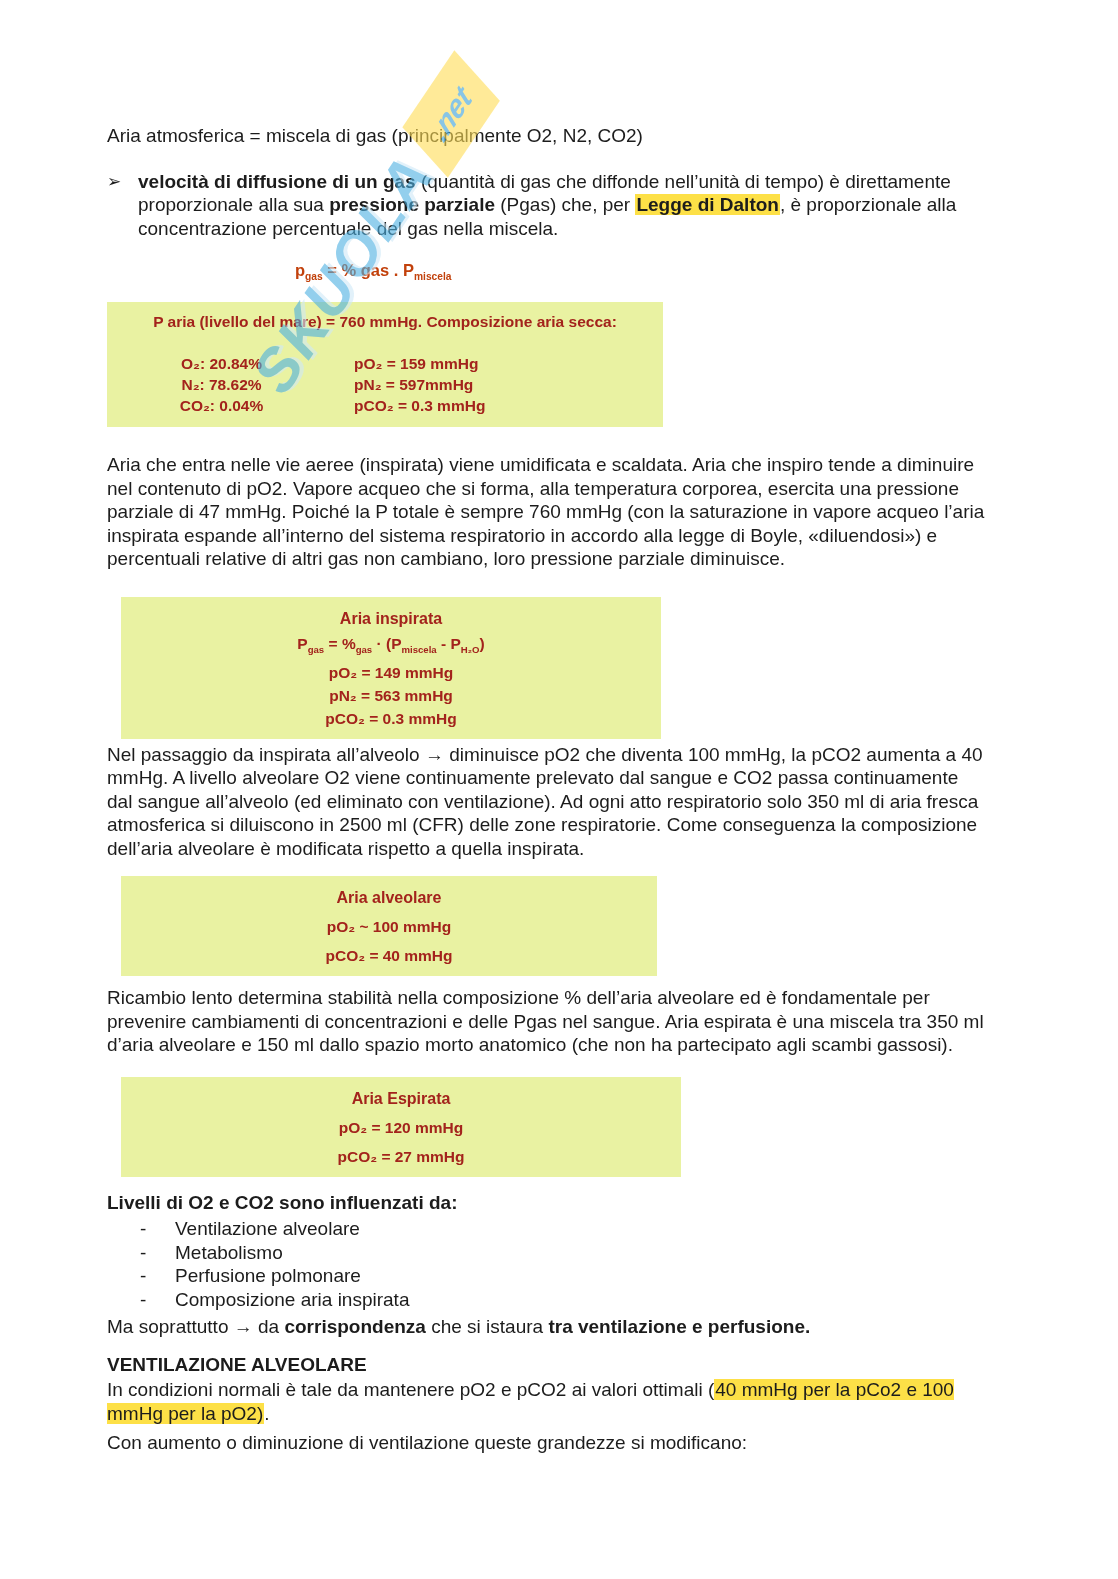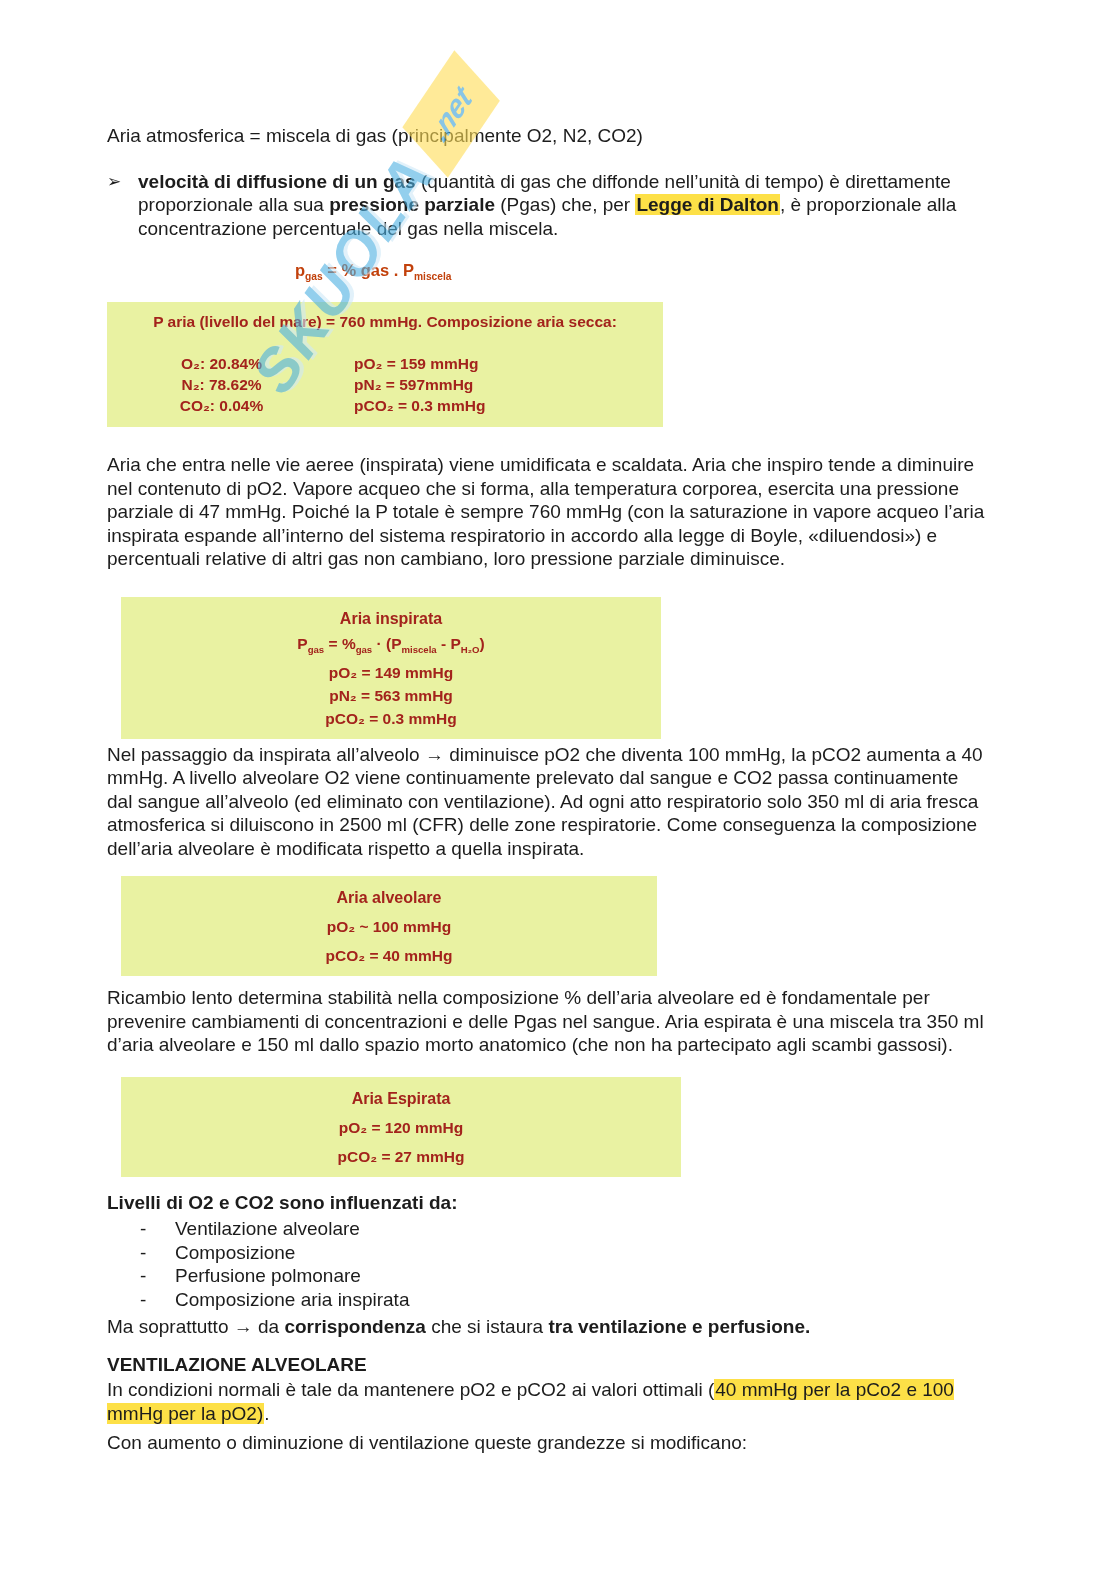--- a/index.html
+++ b/index.html
@@ -171,21 +171,21 @@
 
   <p class="heading"><span class="u">Livelli di O2 e CO2 sono influenzati da</span><span>:</span></p>
 
   <div class="list">
     <div class="li">
         <span class="dash">-</span>
         <span>Ventilazione alveolare</span>
       </div>
     <div class="li">
         <span class="dash">-</span>
-        <span>Composizione</span>
+        <span>Metabolismo</span>
       </div>
     <div class="li">
         <span class="dash">-</span>
         <span>Perfusione polmonare</span>
       </div>
     <div class="li">
         <span class="dash">-</span>
         <span>Composizione aria inspirata</span>
       </div>
   </div>

